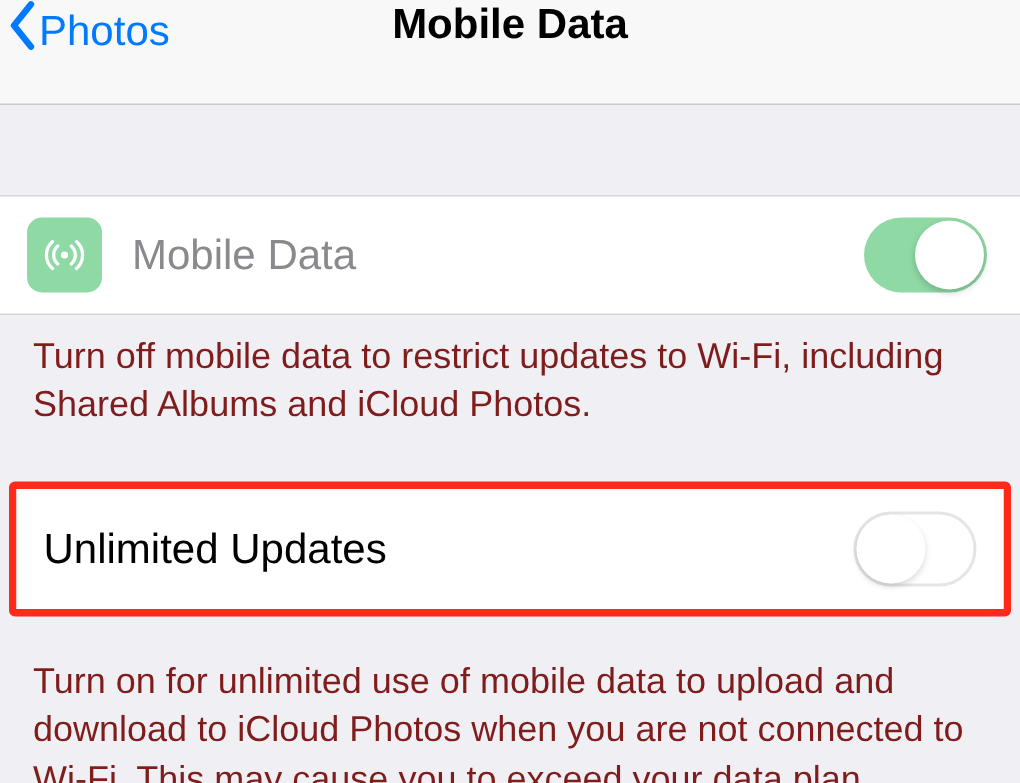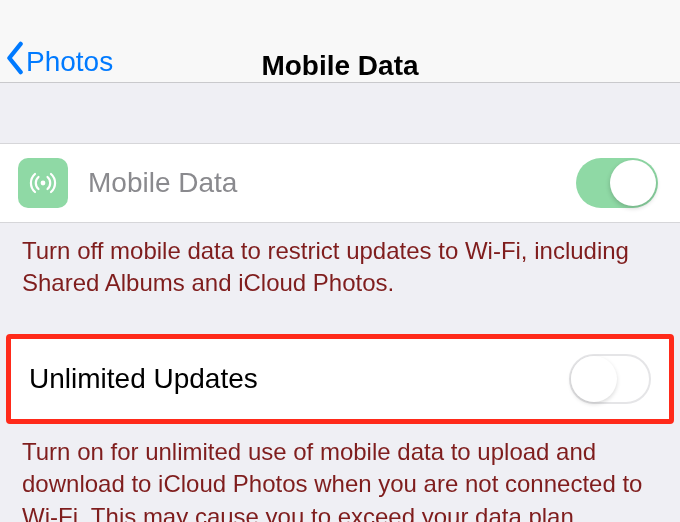--- a/index.html
+++ b/index.html
@@ -4,25 +4,25 @@
 <style>
   * { box-sizing: border-box; margin: 0; padding: 0; }
   body {
     width: 680px;
     height: 522px;
     font-family: -apple-system, "Helvetica Neue", Helvetica, Arial, sans-serif;
     background: #efeff4;
     overflow: hidden;
   }
   .navbar {
-    height: 83px;
+    height: 70px;
     background: #f8f8f8;
     border-bottom: 1px solid #c9c9cc;
     display: flex;
-    align-items: flex-end;
+    align-items: flex-start;
     position: relative;
     padding: 0 4px;
   }
   .back {
     display: flex;
     align-items: center;
     color: #007aff;
     font-size: 28px;
     font-weight: 400;
     cursor: pointer;
@@ -85,21 +85,21 @@
   .toggle.off .knob { left: 0px; top: 0px; box-shadow: 0 2px 4px rgba(0,0,0,0.15); }
   .footer {
     padding: 12px 22px;
     font-size: 24px;
     color: #7f1d1d;
     line-height: 1.35;
   }
   .highlight {
     border: 5px solid #ff2a1a;
     border-radius: 4px;
-    margin: 22px 6px 0 6px;
+    margin: 22px 6px 16px 6px;
     padding: 0;
   }
   .highlight .row {
     border: none;
     padding: 14px 18px;
   }
 </style>
 </head>
 <body>
 

